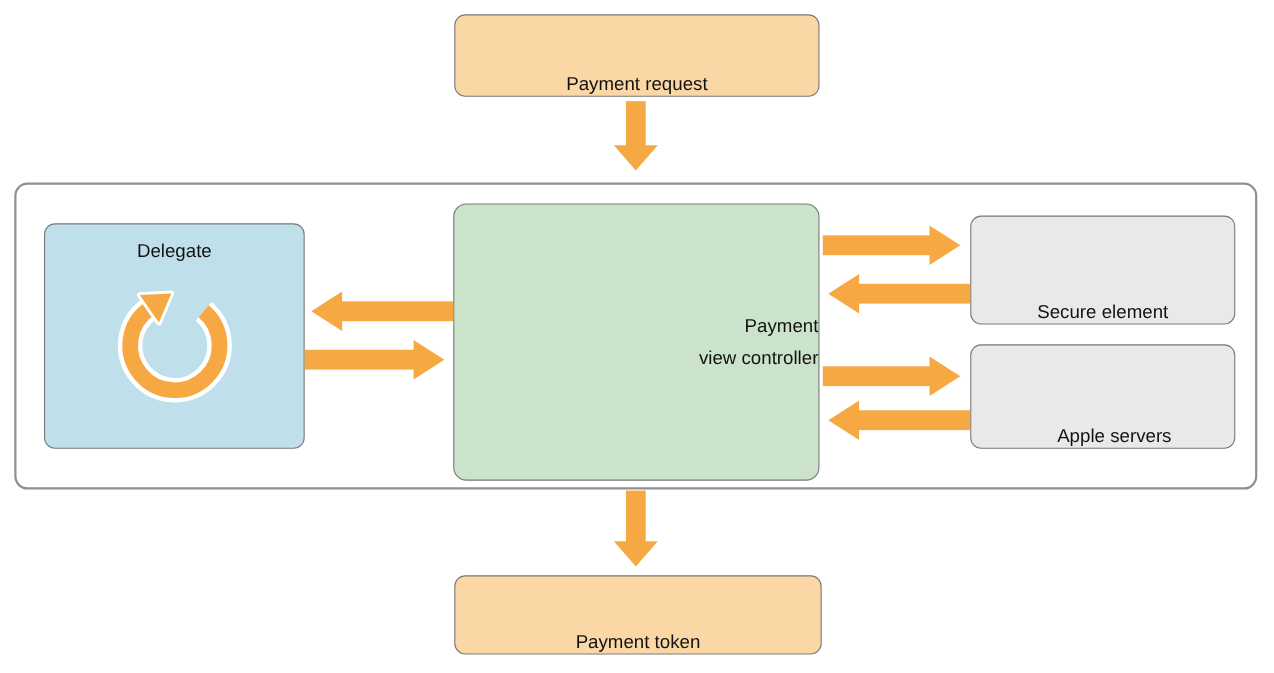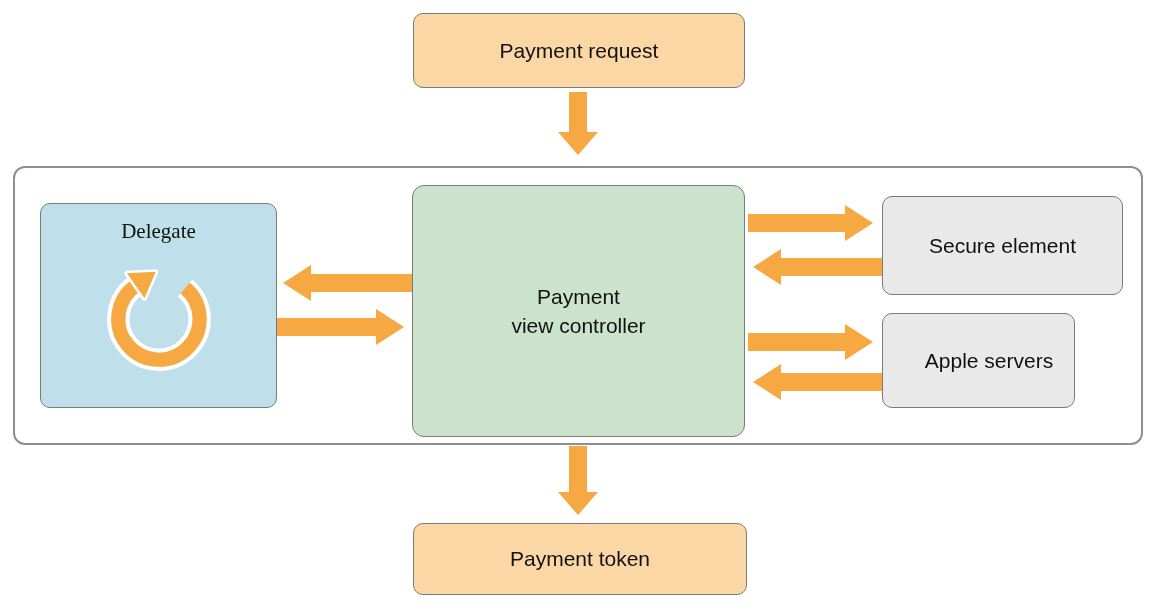--- a/index.html
+++ b/index.html
@@ -18,43 +18,43 @@
   .canvas{
     position:relative;
     width:1158px;height:612px;
     background:#ffffff;
     overflow:hidden;
   }
   .node{
     position:absolute;
     border:1.5px solid var(--node-border);
     border-radius:10px;
-    display:flex;align-items:center;justify-content:center;
-    font-size:21px;
+    display:flex;align-items:flex-end;justify-content:center;
+    font-size:17px;
     text-align:center;
   }
   .node.peach{background:var(--peach-fill);}
   .node.blue{background:var(--blue-fill);}
   .node.green{background:var(--green-fill);border-radius:12px;}
   .node.gray{background:var(--gray-fill);}
   .boundary{
     position:absolute;
     left:13px;top:166px;width:1130px;height:279px;
     background:#ffffff;
     border:2px solid var(--boundary-border);
     border-radius:12px;
   }
   
   .n-payment-request{left:413px;top:13px;width:332px;height:75px;}
-  .n-delegate{left:40px;top:203px;width:237px;height:205px;display:block;font-family:Liberation Serif, serif;}
+  .n-delegate{left:40px;top:203px;width:237px;height:205px;display:block;}
   .n-delegate .title{display:block;margin-top:15px;text-align:center;}
   .n-delegate svg{display:block;margin:6px auto 0;}
   .n-payment-auth{left:412px;top:185px;width:333px;height:252px;flex-direction:column;line-height:29px;}
   .n-secure{left:882px;top:196px;width:241px;height:99px;}
-  .n-apple{left:882px;top:313px;width:193px;height:95px;padding-left:21px;}
+  .n-apple{left:882px;top:313px;width:241px;height:95px;padding-left:21px;}
   .n-payment-token{left:413px;top:523px;width:334px;height:72px;}
   
   .arrow{position:absolute;}
   .arrow .shaft{position:absolute;background:var(--arrow);}
   .arrow .head{position:absolute;width:0;height:0;}
   .arrow.h{height:36px;}
   .arrow.h .shaft{top:9px;height:18px;}
   .arrow.right .shaft{left:0;right:27px;}
   .arrow.right .head{right:0;top:0;border-top:18px solid transparent;border-bottom:18px solid transparent;border-left:28px solid var(--arrow);}
   .arrow.left .shaft{right:0;left:27px;}

